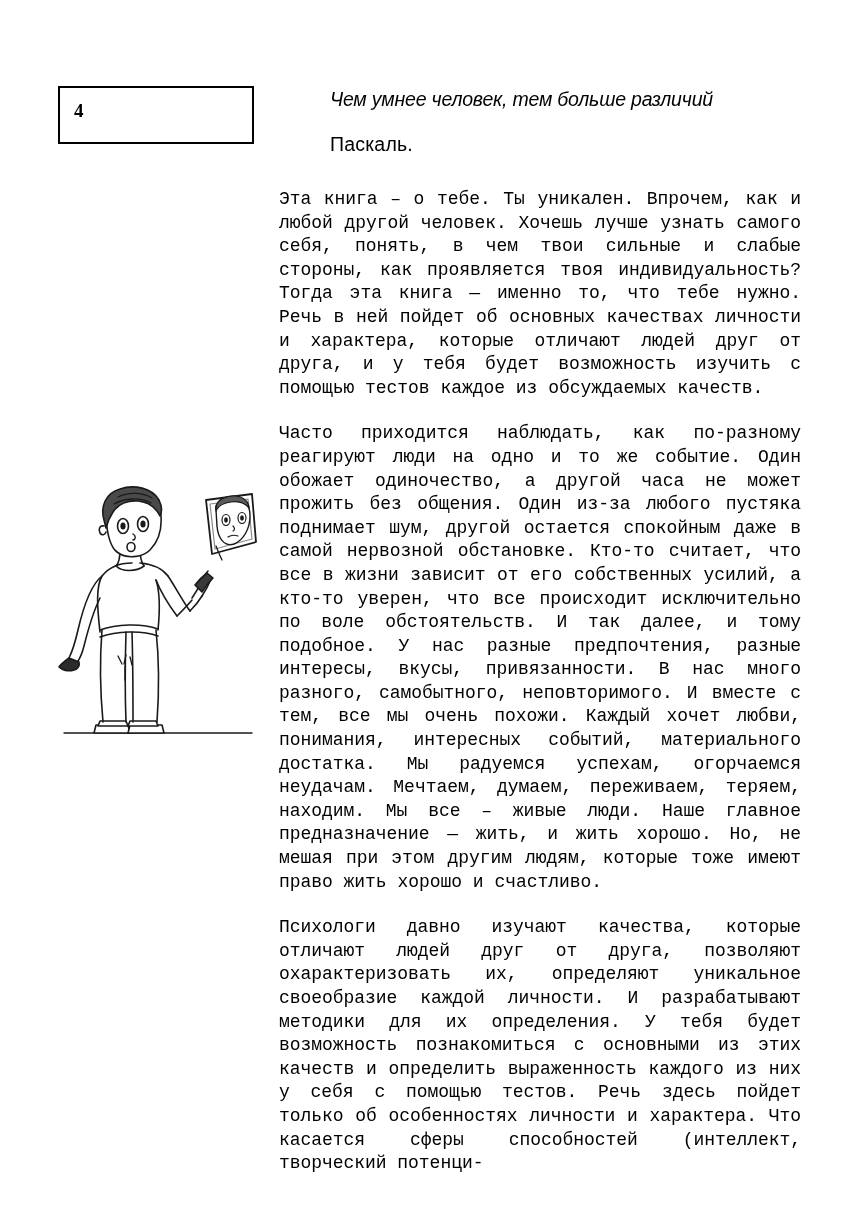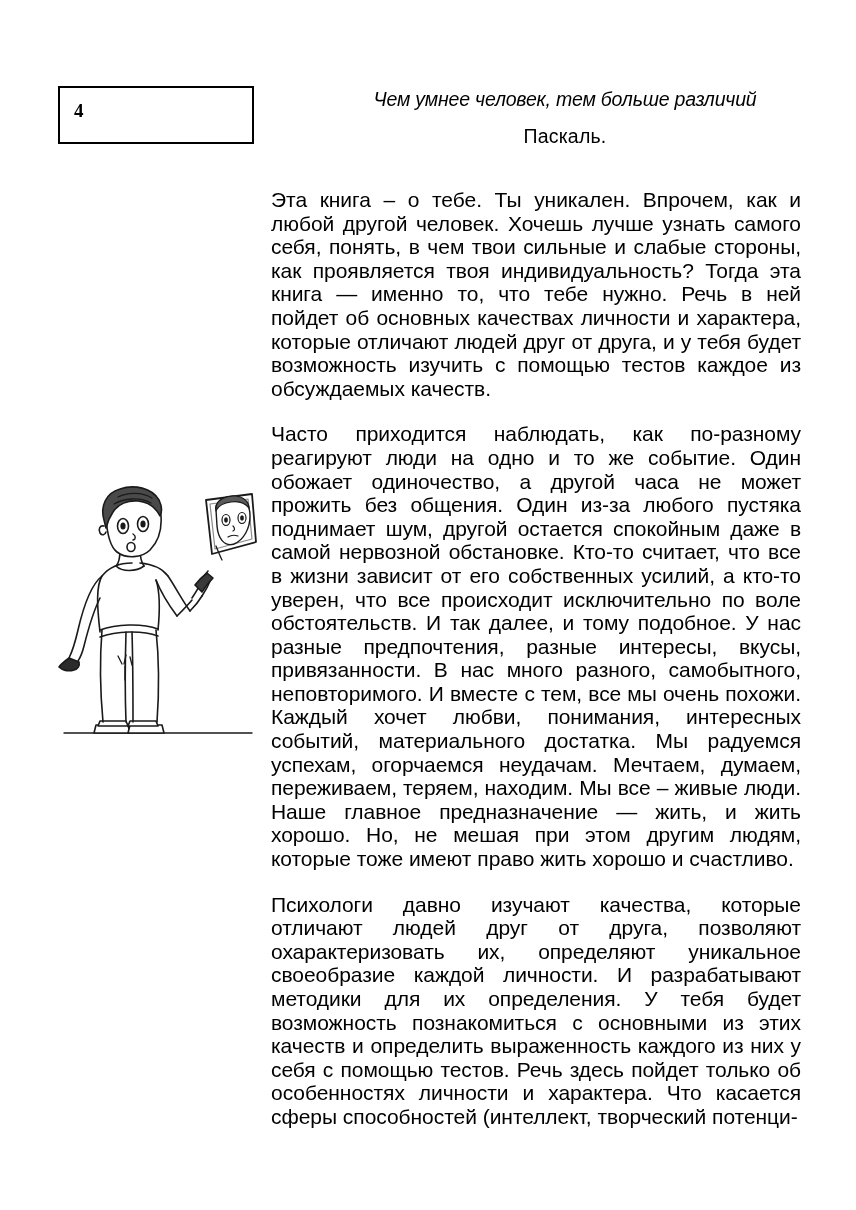--- a/index.html
+++ b/index.html
@@ -40,53 +40,53 @@
     line-height: 1;
     letter-spacing: 0.5px;
   }
 
   
   .epigraph {
     position: absolute;
     left: 330px;
     top: 86px;
     width: 470px;
-    text-align: center;
+    text-align: left;
   }
   .epigraph .epigraph-line {
     font-family: "Liberation Sans", sans-serif;
     font-style: italic;
     font-size: 19.5px;
     line-height: 26px;
     letter-spacing: -0.2px;
     white-space: nowrap;
   }
   .epigraph .epigraph-author {
     font-family: "Liberation Sans", sans-serif;
     font-style: normal;
     font-size: 19.5px;
     line-height: 26px;
-    margin-top: 11px;
+    margin-top: 19px;
     letter-spacing: 0.2px;
   }
 
   
   .text-column {
     position: absolute;
     left: 263px;
     top: 188px;
     width: 538px;
   }
   .body-paragraph {
-    font-family: Liberation Sans, sans-serif;
-    font-size: 21px;
+    font-family: Liberation Mono, monospace;
+    font-size: 18px;
     line-height: 23.6px;
     text-align: justify;
     text-justify: inter-word;
-    margin: 0 0 22px 8px;
+    margin: 0 0 22px 16px;
     letter-spacing: -0.05px;
     word-spacing: 0.1px;
     hyphens: manual;
   }
   .body-paragraph:last-child {
     margin-bottom: 0;
   }
 
   
   .illustration {

